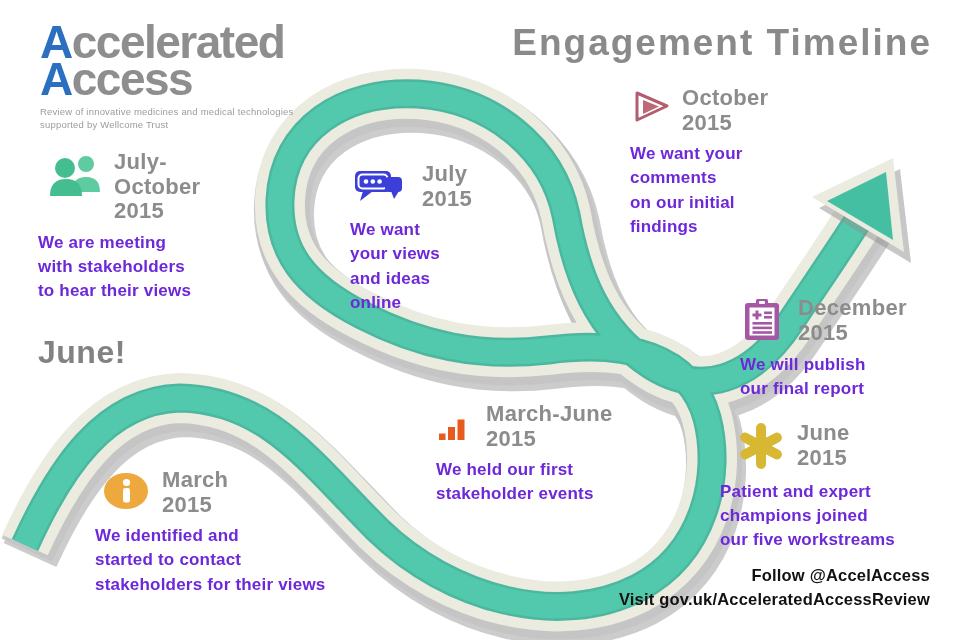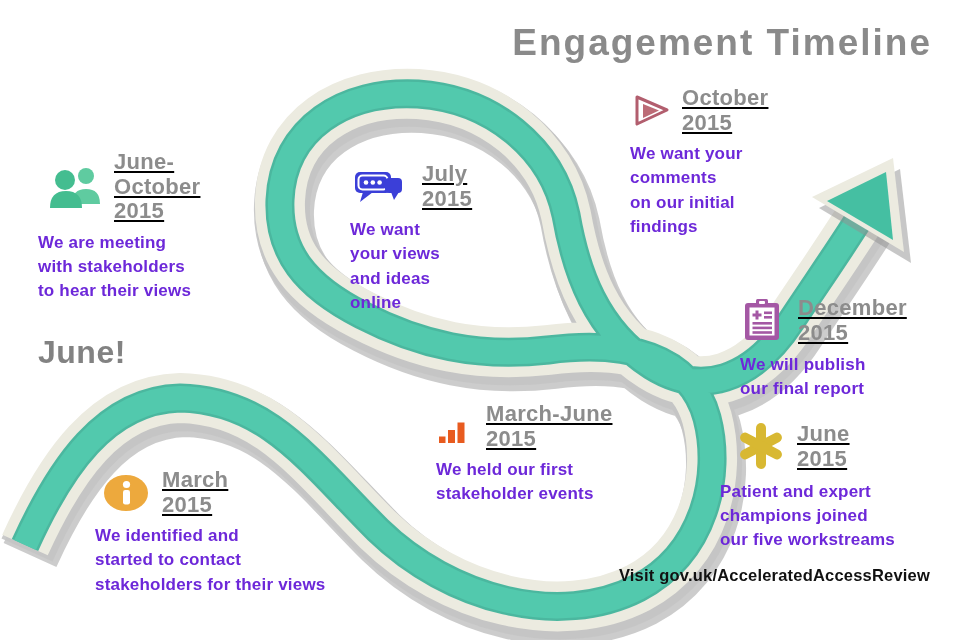--- a/index.html
+++ b/index.html
@@ -16,21 +16,21 @@
   .logo-line{font-size:46px;font-weight:bold;color:#8E8E8E;line-height:37px;letter-spacing:-1.5px;}
   .logo-a{color:#2B6FC0;}
   .logo-tagline{margin-top:8px;font-size:9.5px;color:#9C9C9C;line-height:1.35;letter-spacing:0.2px;}
 
   
   .title{right:28px;top:22px;font-size:37px;font-weight:bold;color:#8A8A8A;letter-spacing:2px;}
   .start{left:38px;top:334px;font-size:32px;font-weight:bold;color:#828282;letter-spacing:0.5px;}
 
   
   .milestone{position:absolute;}
-  .m-head{display:flex;align-items:center;text-decoration:underline;}
+  .m-head{display:flex;align-items:flex-start;}
   .m-date{font-size:22px;font-weight:bold;color:#8C8C8C;line-height:1.12;letter-spacing:0.3px;}
   .m-body{font-size:17px;font-weight:bold;color:#6d28d9;line-height:1.42;margin-top:7px;letter-spacing:0.2px;}
   .lines{white-space:pre-line;}
   .icon{display:inline-block;flex:0 0 auto;}
 
   #m-july-october{left:38px;top:150px;}
   #m-july-october .icon{margin:4px 10px 0 12px;}
   #m-july{left:350px;top:162px;}
   #m-july .icon{margin:6px 18px 0 4px;}
   #m-october{left:630px;top:86px;}
@@ -62,36 +62,44 @@
     </g>
     <g stroke-linejoin="round">
       <polygon points="893,158 904,252 812,197" fill="#8F8F8F" opacity="0.5" transform="translate(7,11)"></polygon>
       <polygon points="893,158 904,252 812,197" fill="#ECEBE0"></polygon>
       <polygon points="886,172 893,240 827,201" fill="#45BFA2"></polygon>
     </g>
   </svg>
 
   <div class="content">
 
+    <div class="abs logo">
+      <div class="logo-line"><span class="logo-a">A</span><span>ccelerated</span></div>
+      <div class="logo-line"><span class="logo-a">A</span><span>ccess</span></div>
+      <div class="logo-tagline">
+        <div>Review of innovative medicines and medical technologies</div>
+        <div>supported by Wellcome Trust</div>
+      </div>
+    </div>
 
     <div class="abs title">Engagement Timeline</div>
 
     <div class="abs start">June!</div>
 
     <div class="milestone" id="m-july-october">
       <div class="m-head">
         <span class="icon">
           <svg width="54" height="42" viewBox="0 0 54 42">
             <circle cx="36" cy="10" r="8" fill="#5FCBA0"></circle>
             <path d="M22 38 q0 -15 14 -15 q14 0 14 15 z" fill="#5FCBA0"></path>
             <circle cx="15" cy="14" r="10" fill="#44BD90"></circle>
             <path d="M0 42 q0 -17 16 -17 q16 0 16 17 z" fill="#44BD90"></path>
           </svg>
         </span>
-        <div class="m-date lines">June-
+        <div class="m-date lines">July-
 October
 2015</div>
       </div>
       <div class="m-body lines">We are meeting
 with stakeholders
 to hear their views</div>
     </div>
 
     <div class="milestone" id="m-july">
       <div class="m-head">
@@ -203,17 +211,18 @@
         </span>
         <div class="m-date lines">March
 2015</div>
       </div>
       <div class="m-body lines">We identified and
 started to contact
 stakeholders for their views</div>
     </div>
 
     <div class="abs footer">
+      <div>Follow @AccelAccess</div>
       <div>Visit gov.uk/AcceleratedAccessReview</div>
     </div>
 
   </div>
 </div>
 
 </body></html>

